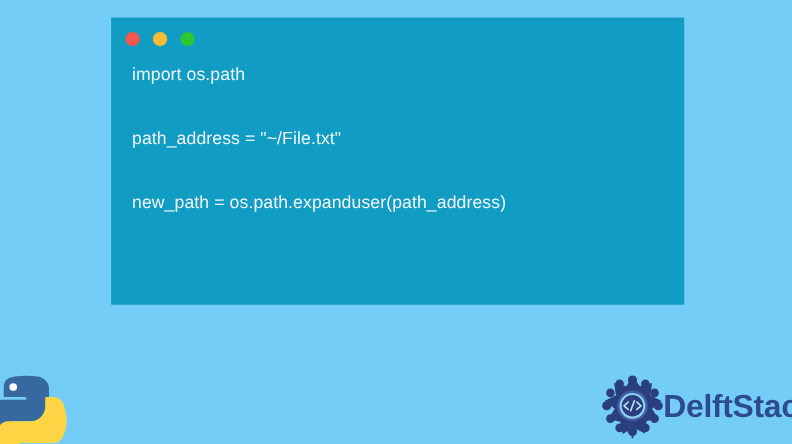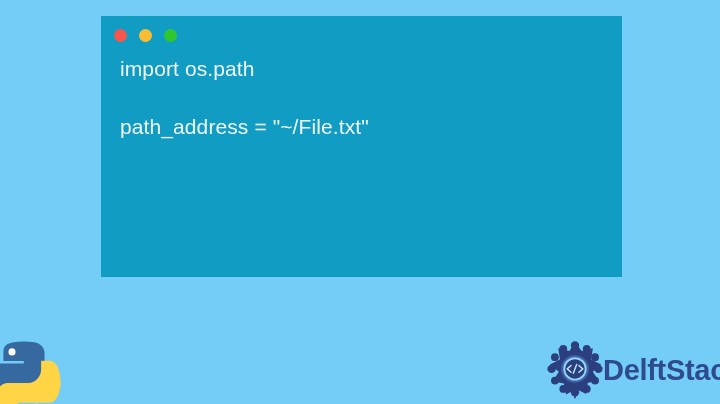--- a/index.html
+++ b/index.html
@@ -55,21 +55,21 @@
 
   #code-body {
     position: absolute;
     left: 19px;
     top: 43px;
     right: 6px;
   }
   .code-line {
     color: #f0f6f7;
     font-family: "Liberation Sans", sans-serif;
-    font-size: 21px;
+    font-size: 16px;
     line-height: 19px;
     letter-spacing: 0.1px;
     white-space: pre;
     height: 19px;
     margin-bottom: 39px;
   }
   .code-line:last-child { margin-bottom: 0; }
 
   
   #python-logo {
@@ -114,20 +114,21 @@
 
     <div id="window-controls">
       <span class="dot red"></span>
       <span class="dot yellow"></span>
       <span class="dot green"></span>
     </div>
 
     <div id="code-body">
       <div class="code-line">import os.path</div>
       <div class="code-line">path_address = "~/File.txt"</div>
+      <div class="code-line">new_path = os.path.expanduser(path_address)</div>
     </div>
 
   </div>
 
   <svg id="python-logo" viewBox="0 0 110 110">
     <path fill="#36699f" d="M54.3 7.2c-4.6 0-9 .4-12.9 1.1-11.4 2-13.4 6.2-13.4 14v10.3h26.8v3.4H17.9c-7.9 0-14.8 4.7-16.9 13.7-2.5 10.3-2.6 16.7 0 27.4 1.9 8 6.5 13.7 14.4 13.7h9.2V78.5c0-9 7.8-16.9 17-16.9h26.8c7.5 0 13.5-6.2 13.5-13.8V22.3c0-7.4-6.2-12.9-13.5-14.1-4.7-.8-9.5-1.1-14.1-1z"></path>
     <circle fill="#ffffff" cx="39.3" cy="20.8" r="4.6"></circle>
     <path fill="#ffd445" d="M85.4 36v12.1c0 9.4-8 17.3-17 17.3H41.6c-7.4 0-13.5 6.3-13.5 13.8v25.8c0 7.4 6.4 11.7 13.5 13.8 8.5 2.5 16.7 2.9 26.8 0 6.8-2 13.5-5.9 13.5-13.8V94.7H55.2v-3.4h40.2c7.9 0 10.8-5.5 13.5-13.7 2.8-8.5 2.7-16.6 0-27.4-2-7.8-5.6-13.7-13.5-13.7h-10z" transform="translate(-8,-4)"></path>
     <circle fill="#ffffff" cx="71.2" cy="93.2" r="4.6"></circle>
   </svg>

